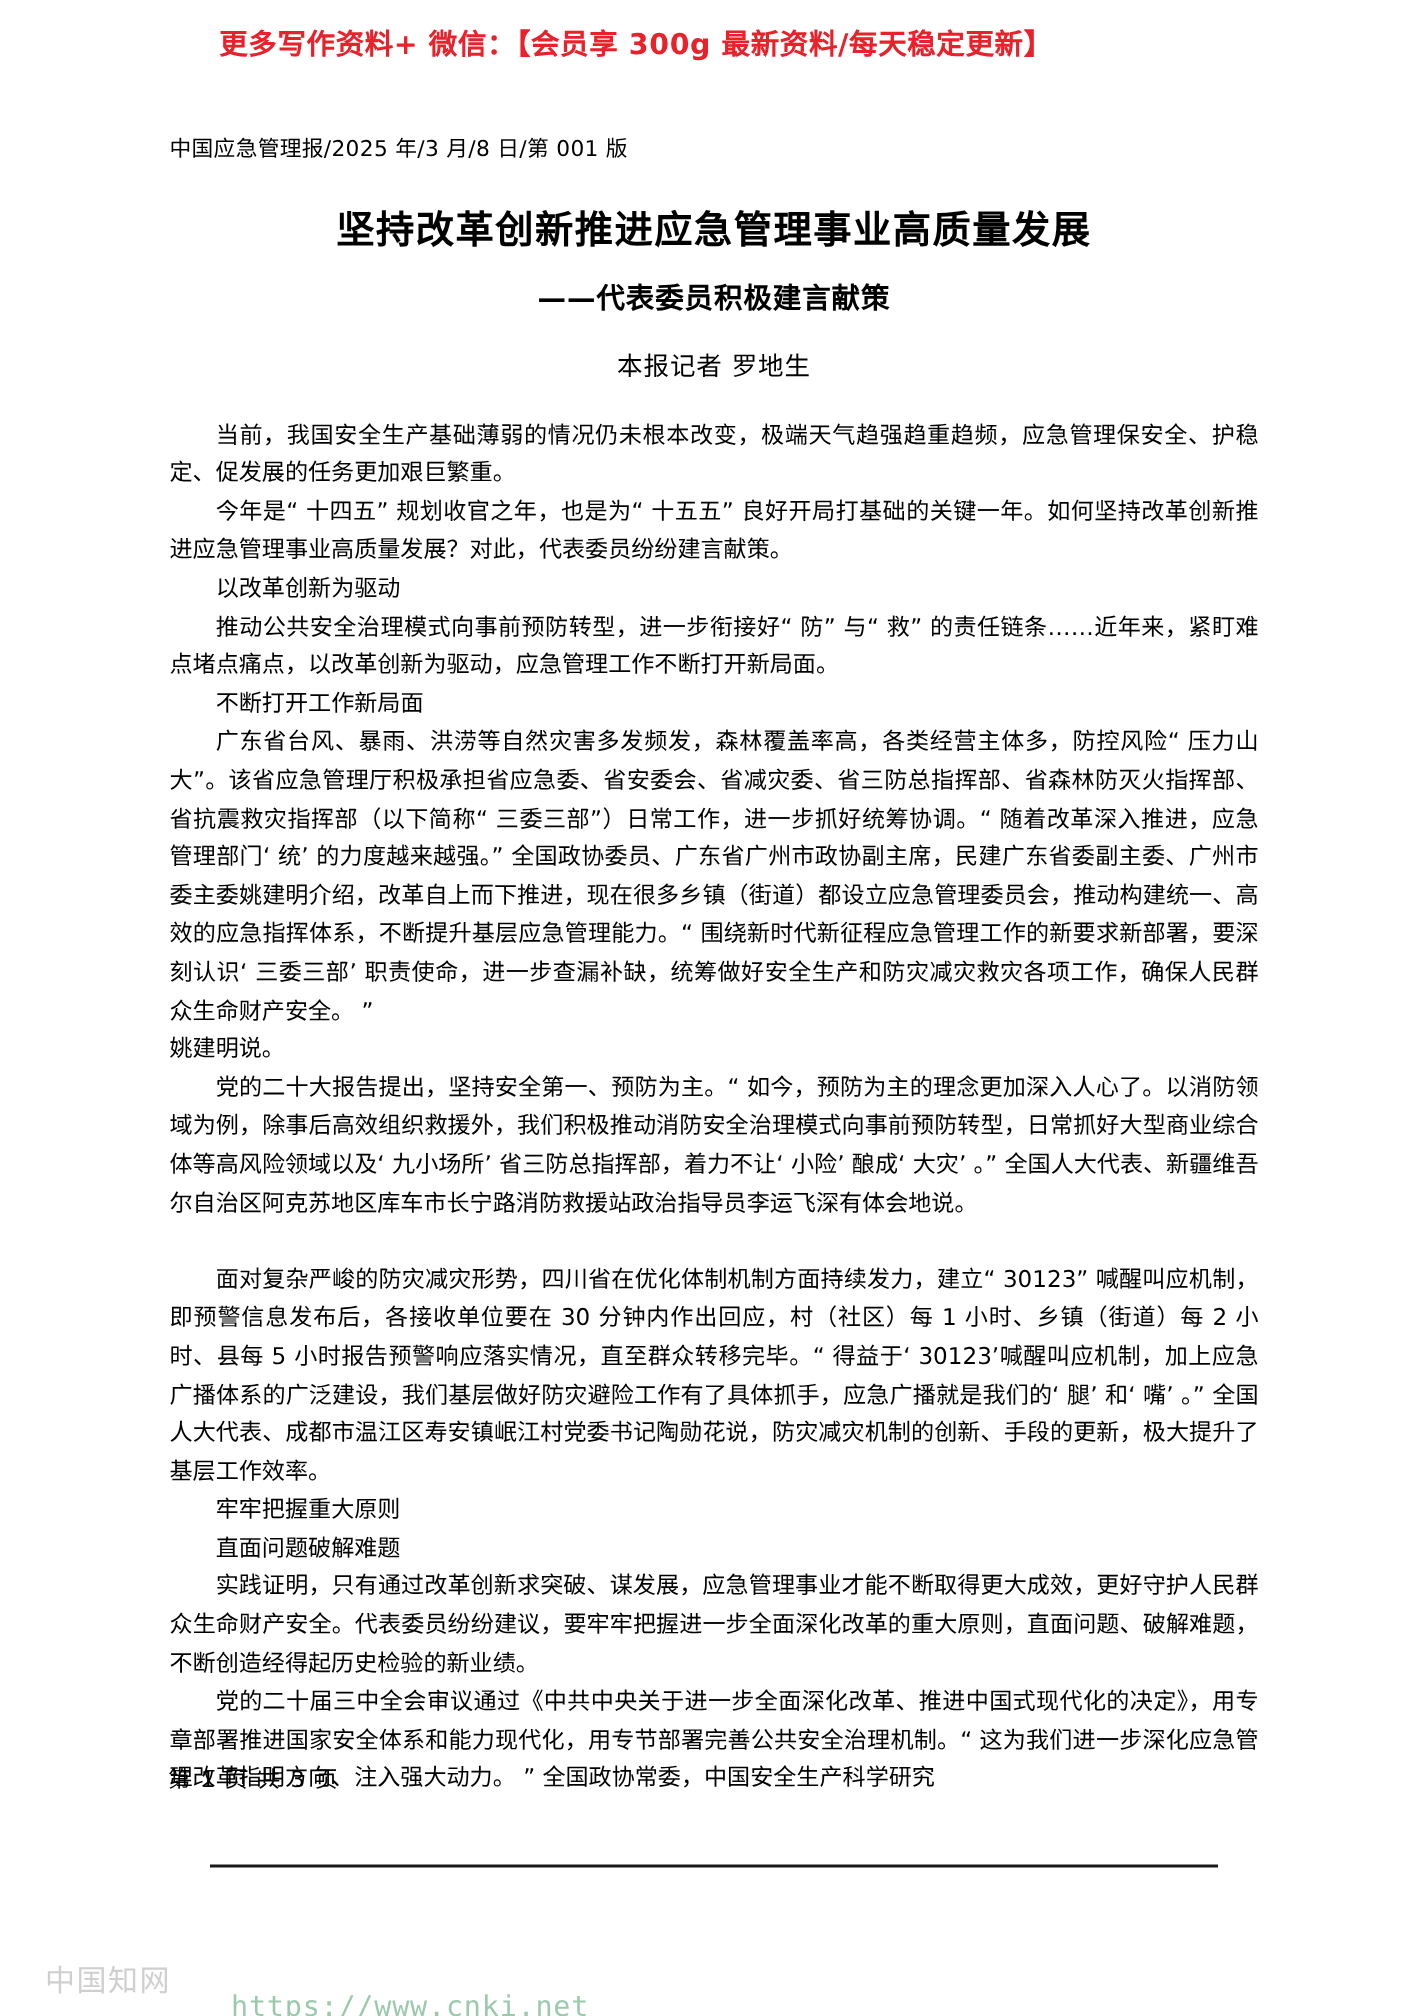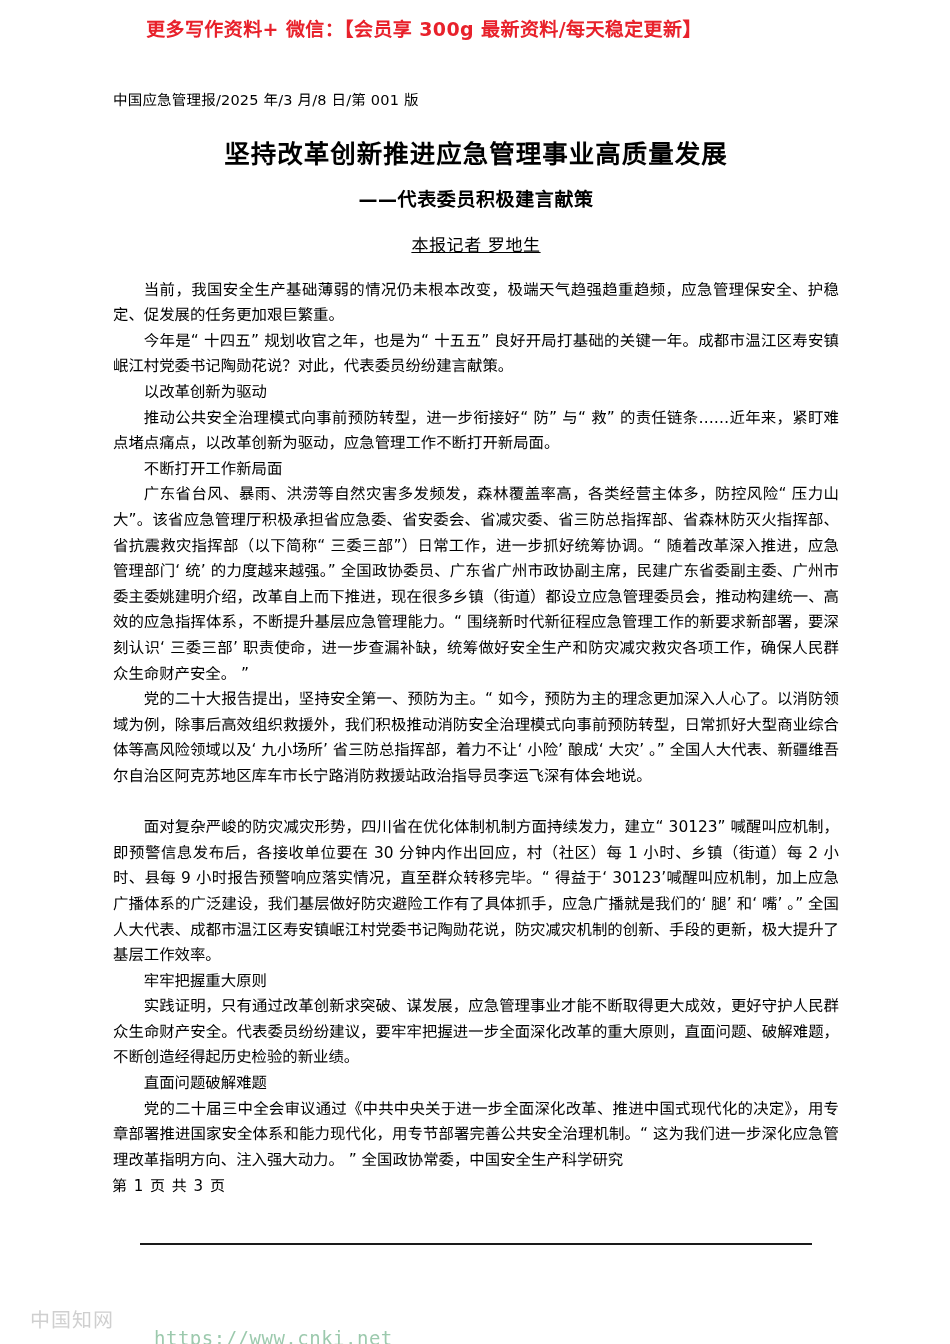--- a/index.html
+++ b/index.html
@@ -73,21 +73,20 @@
     margin: 0 0 22px 0;
     line-height: 1.3;
   }
 
   .byline {
     font-size: 17px;
     text-align: center;
     letter-spacing: 0.6px;
     margin: 0 0 22px 0;
     line-height: 1.3;
-    text-decoration: underline;
   }
 
   .article {
     font-size: 15.4px;
     line-height: 25.6px;
     text-align: justify;
     text-justify: inter-ideograph;
   }
   .article p {
     margin: 0;
@@ -162,30 +161,31 @@
     <div class="source-line">中国应急管理报/2025 年/3 月/8 日/第 001 版</div>
 
     <h1 class="headline">坚持改革创新推进应急管理事业高质量发展</h1>
 
     <h2 class="subheadline">——代表委员积极建言献策</h2>
 
     <div class="byline">本报记者  罗地生</div>
 
     <div class="article">
       <p>当前，我国安全生产基础薄弱的情况仍未根本改变，极端天气趋强趋重趋频，应急管理保安全、护稳定、促发展的任务更加艰巨繁重。</p>
-      <p>今年是“ 十四五” 规划收官之年，也是为“ 十五五” 良好开局打基础的关键一年。成都市温江区寿安镇岷江村党委书记陶勋花说？对此，代表委员纷纷建言献策。</p>
+      <p>今年是“ 十四五” 规划收官之年，也是为“ 十五五” 良好开局打基础的关键一年。如何坚持改革创新推进应急管理事业高质量发展？对此，代表委员纷纷建言献策。</p>
       <p>以改革创新为驱动</p>
       <p>推动公共安全治理模式向事前预防转型，进一步衔接好“ 防” 与“ 救” 的责任链条……近年来，紧盯难点堵点痛点，以改革创新为驱动，应急管理工作不断打开新局面。</p>
       <p>不断打开工作新局面</p>
       <p>广东省台风、暴雨、洪涝等自然灾害多发频发，森林覆盖率高，各类经营主体多，防控风险“ 压力山大”。该省应急管理厅积极承担省应急委、省安委会、省减灾委、省三防总指挥部、省森林防灭火指挥部、省抗震救灾指挥部（以下简称“ 三委三部”）日常工作，进一步抓好统筹协调。“ 随着改革深入推进，应急管理部门‘ 统’ 的力度越来越强。” 全国政协委员、广东省广州市政协副主席，民建广东省委副主委、广州市委主委姚建明介绍，改革自上而下推进，现在很多乡镇（街道）都设立应急管理委员会，推动构建统一、高效的应急指挥体系，不断提升基层应急管理能力。“ 围绕新时代新征程应急管理工作的新要求新部署，要深刻认识‘ 三委三部’ 职责使命，进一步查漏补缺，统筹做好安全生产和防灾减灾救灾各项工作，确保人民群众生命财产安全。 ”</p>
+      <p class="noindent">姚建明说。</p>
       <p>党的二十大报告提出，坚持安全第一、预防为主。“ 如今，预防为主的理念更加深入人心了。以消防领域为例，除事后高效组织救援外，我们积极推动消防安全治理模式向事前预防转型，日常抓好大型商业综合体等高风险领域以及‘ 九小场所’ 省三防总指挥部，着力不让‘ 小险’ 酿成‘ 大灾’ 。” 全国人大代表、新疆维吾尔自治区阿克苏地区库车市长宁路消防救援站政治指导员李运飞深有体会地说。</p>
-      <p class="gap-before">面对复杂严峻的防灾减灾形势，四川省在优化体制机制方面持续发力，建立“ 30123” 喊醒叫应机制，即预警信息发布后，各接收单位要在 30 分钟内作出回应，村（社区）每 1 小时、乡镇（街道）每 2 小时、县每 9 小时报告预警响应落实情况，直至群众转移完毕。“ 得益于‘ 30123’喊醒叫应机制，加上应急广播体系的广泛建设，我们基层做好防灾避险工作有了具体抓手，应急广播就是我们的‘ 腿’ 和‘ 嘴’ 。” 全国人大代表、成都市温江区寿安镇岷江村党委书记陶勋花说，防灾减灾机制的创新、手段的更新，极大提升了基层工作效率。</p>
+      <p class="gap-before">面对复杂严峻的防灾减灾形势，四川省在优化体制机制方面持续发力，建立“ 30123” 喊醒叫应机制，即预警信息发布后，各接收单位要在 30 分钟内作出回应，村（社区）每 1 小时、乡镇（街道）每 2 小时、县每 5 小时报告预警响应落实情况，直至群众转移完毕。“ 得益于‘ 30123’喊醒叫应机制，加上应急广播体系的广泛建设，我们基层做好防灾避险工作有了具体抓手，应急广播就是我们的‘ 腿’ 和‘ 嘴’ 。” 全国人大代表、成都市温江区寿安镇岷江村党委书记陶勋花说，防灾减灾机制的创新、手段的更新，极大提升了基层工作效率。</p>
       <p>牢牢把握重大原则</p>
+      <p>直面问题破解难题</p>
       <p>实践证明，只有通过改革创新求突破、谋发展，应急管理事业才能不断取得更大成效，更好守护人民群众生命财产安全。代表委员纷纷建议，要牢牢把握进一步全面深化改革的重大原则，直面问题、破解难题，不断创造经得起历史检验的新业绩。</p>
-      <p>直面问题破解难题</p>
       <p>党的二十届三中全会审议通过《中共中央关于进一步全面深化改革、推进中国式现代化的决定》，用专章部署推进国家安全体系和能力现代化，用专节部署完善公共安全治理机制。“ 这为我们进一步深化应急管理改革指明方向、注入强大动力。 ” 全国政协常委，中国安全生产科学研究</p>
     </div>
 
   </div>
 
   <div class="page-number">
     <span class="pn-inner">第 1 页 共 3 页</span>
   </div>
 
 </div>

